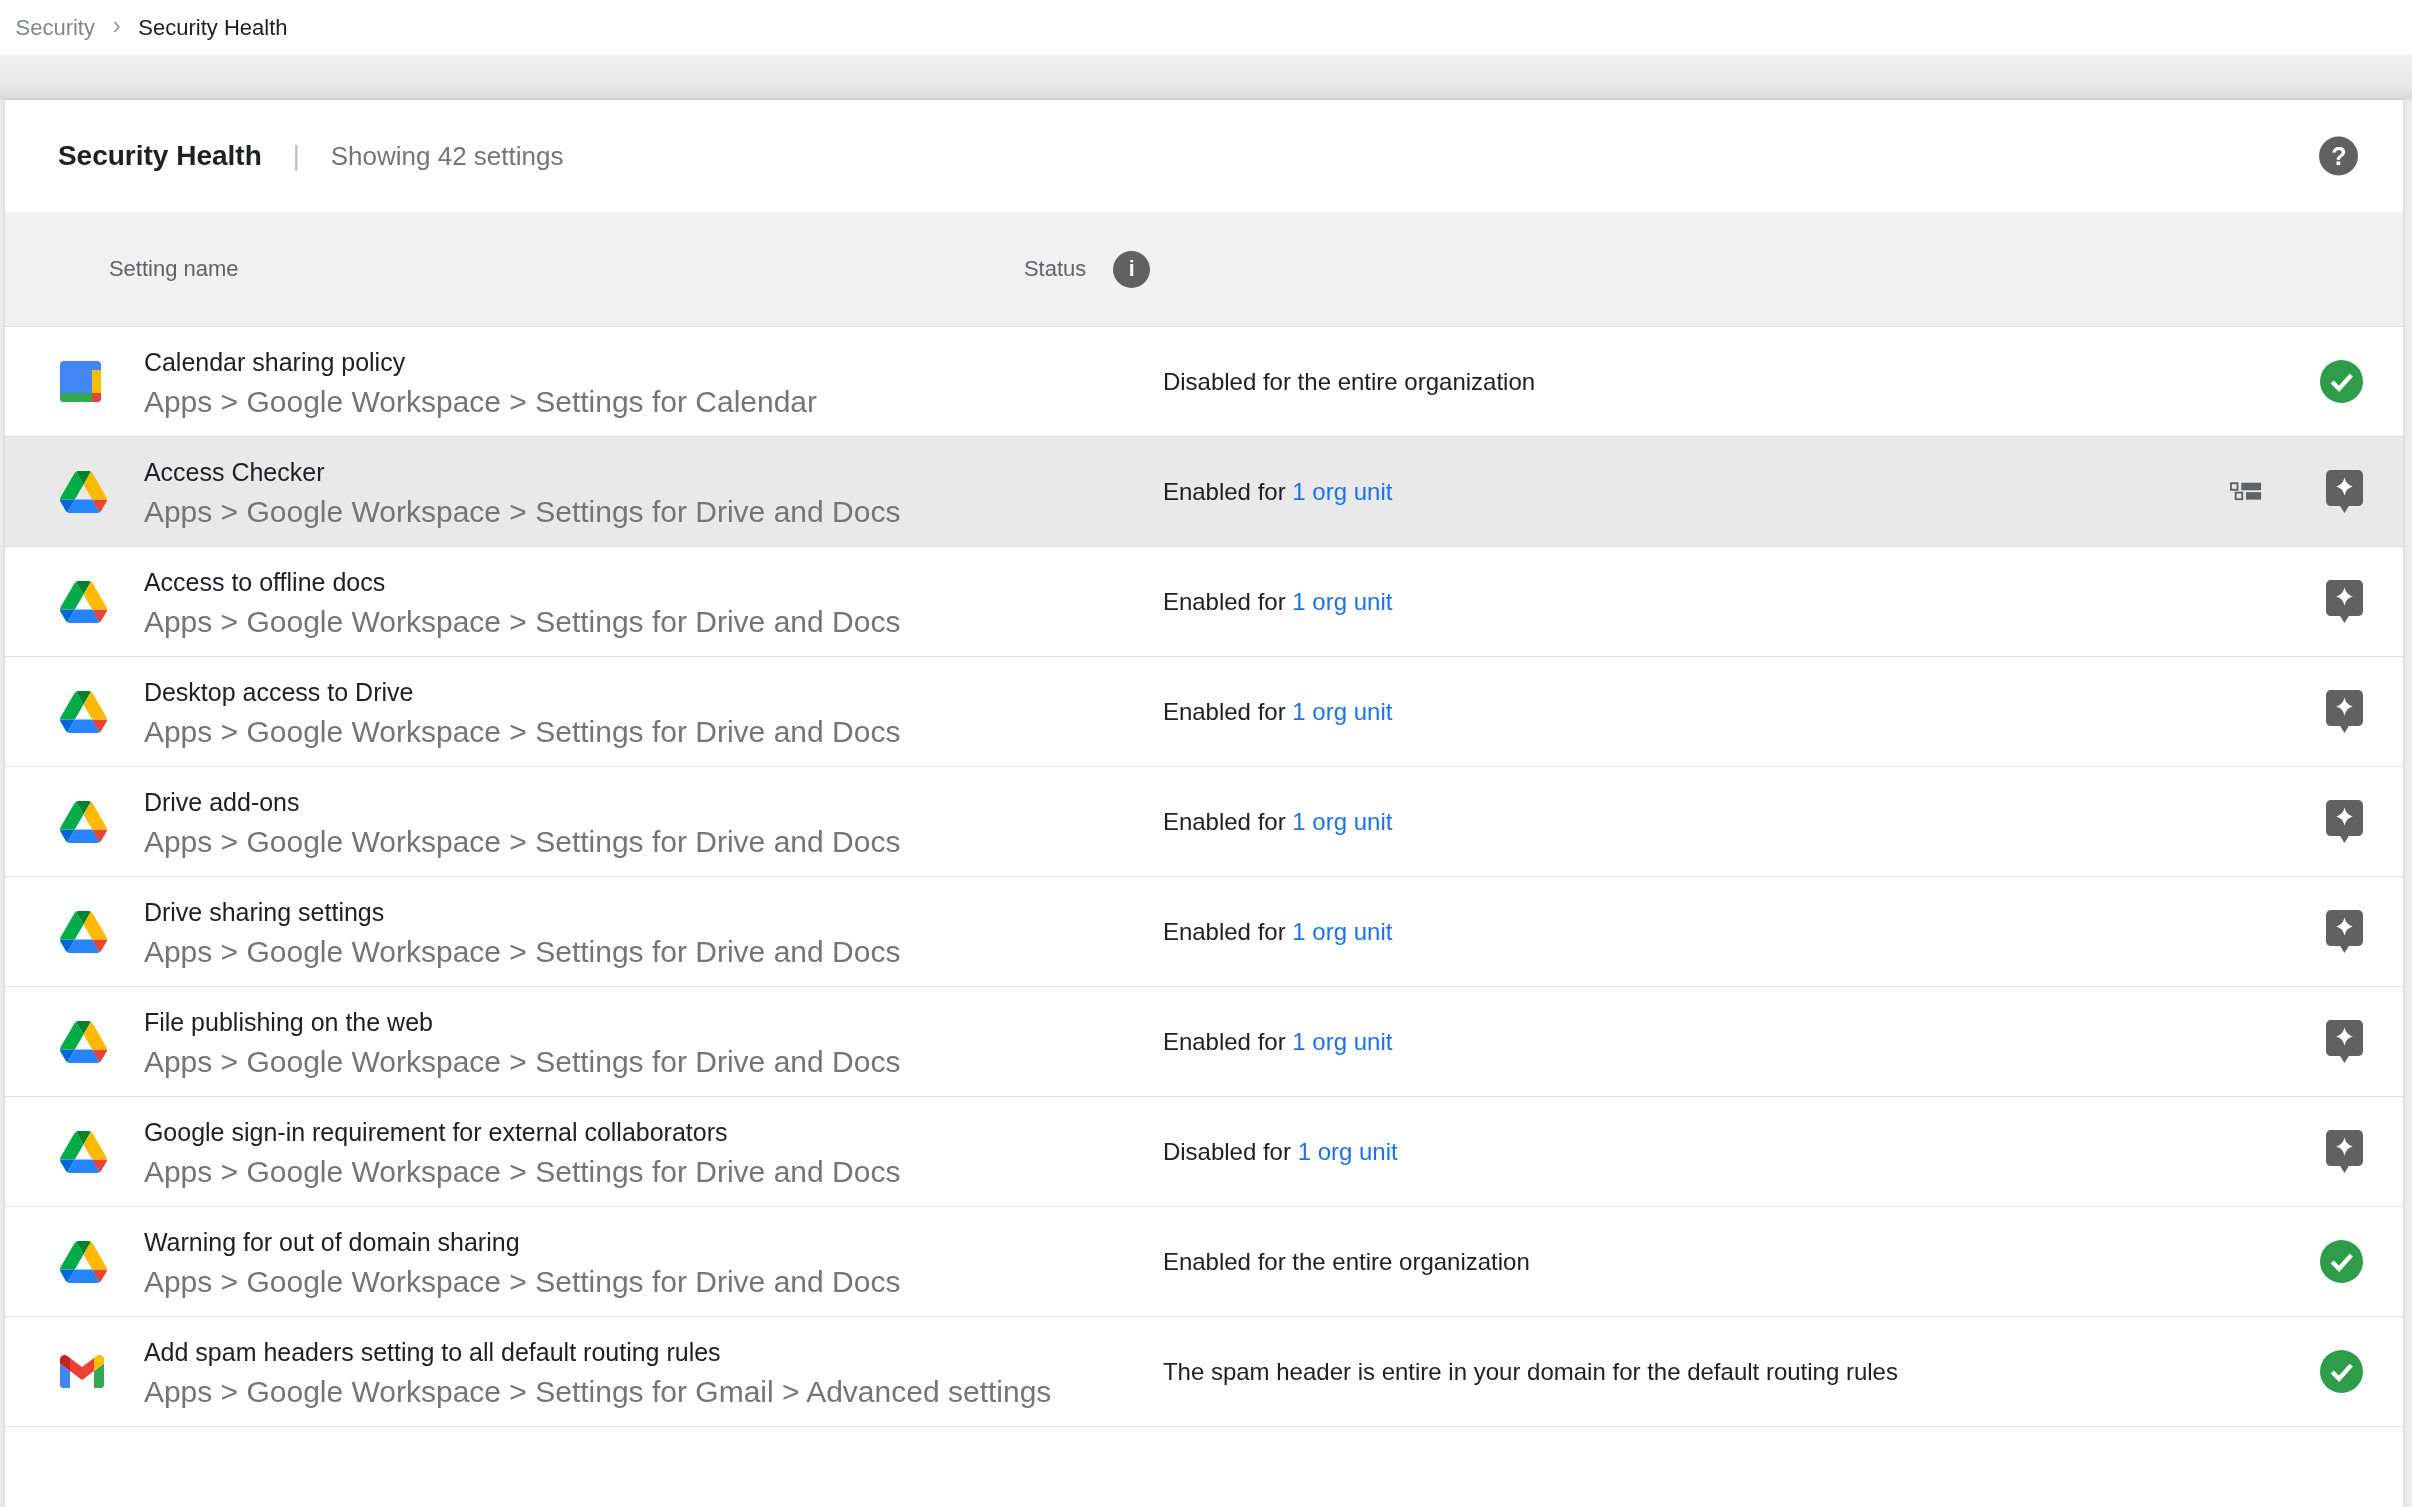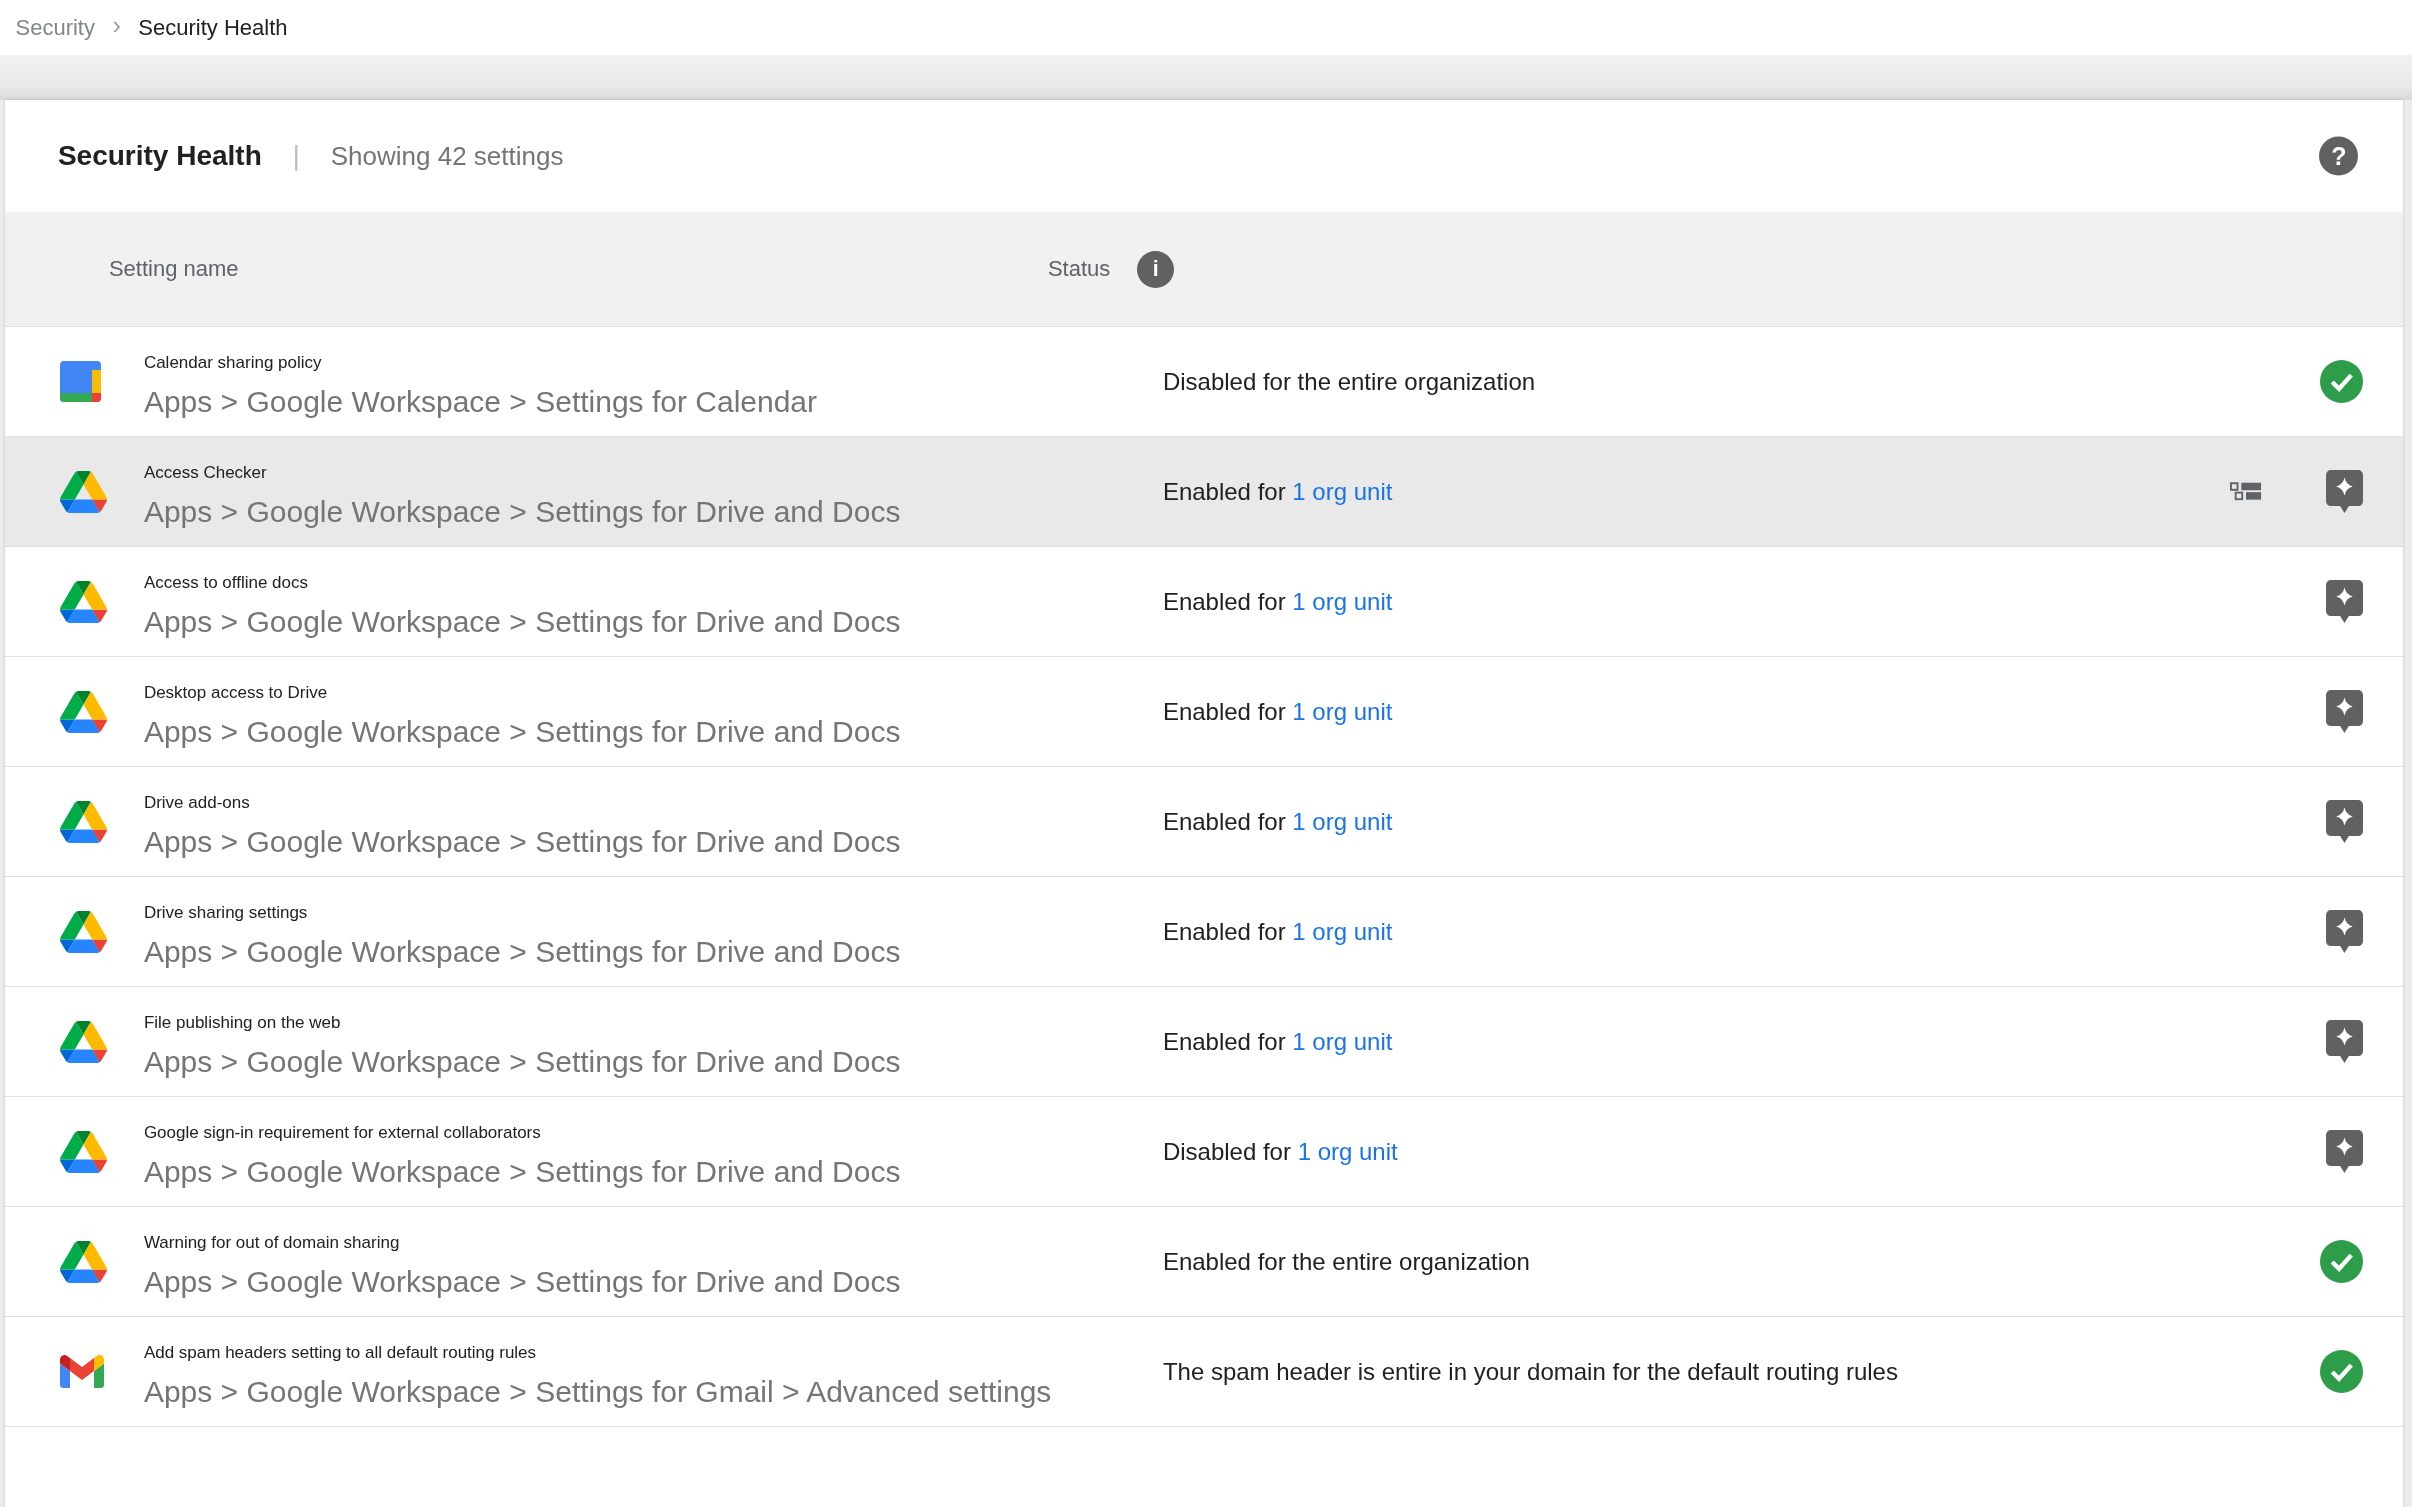--- a/index.html
+++ b/index.html
@@ -36,21 +36,21 @@
   .filter-row { height:115px; background:#f1f1f1; display:flex; align-items:center;
     padding-left:54px; position:relative; }
   .filter-icon { width:30px; height:21.3px; flex:0 0 auto; }
   .filter-label { font-size:25px; color:#6b6b6b; margin-left:30px; cursor:pointer; }
   .filter-divider { position:absolute; left:0; bottom:0; width:392px; height:1px;
     background:#cfcfcf; }
 
   .table-header { height:115px; background:#f1f1f1; display:flex; align-items:center;
     border-bottom:1px solid #e0e0e0; }
   .th-name { width:1019px; padding-left:104px; font-size:22px; font-weight:500; color:#5f6368; }
-  .th-status { display:flex; align-items:center; font-size:22px; font-weight:500; color:#5f6368;margin-left:24px; }
+  .th-status { display:flex; align-items:center; font-size:22px; font-weight:500; color:#5f6368; }
   .info-icon { width:37px; height:37px; border-radius:50%; background:#616161; color:#fff;
     display:flex; align-items:center; justify-content:center; font-size:21.3px;
     font-weight:700; margin-left:27px; cursor:pointer; font-style:normal; }
 
   .rows { background:#fff; }
   .row { height:110px; display:flex; align-items:center; border-bottom:1px solid #e0e0e0;
     position:relative; background:#fff; cursor:pointer; }
   .row.highlighted { background:#e9e9e9; }
 
   .cell-icon { width:139px; padding-left:55px; flex:0 0 auto; display:flex; align-items:center; }
@@ -60,21 +60,21 @@
   .calendar-icon { width:41px; height:41px; position:relative; background:#4285f4;
     border-radius:3.9px; overflow:hidden; }
   .cal-right { position:absolute; top:21%; right:0; width:22%; height:58%; background:#fbbc04; }
   .cal-bottom { position:absolute; left:0; bottom:0; width:78%; height:22%; background:#34a853; }
   .cal-corner { position:absolute; right:0; bottom:0; width:22%; height:22%; background:#ea4335; }
   .cal-center { position:absolute; left:21%; top:21%; width:57%; height:58%; background:#fff;
     display:flex; align-items:center; justify-content:center; color:#4285f4;
     font-size:17.5px; font-weight:700;margin-left:46px; }
 
   .cell-name { width:1019px; flex:0 0 auto; display:flex; flex-direction:column; }
-  .row-name { font-size:17px; color:#202124; line-height:33px; margin-bottom:6.8px; }
+  .row-name { font-size:25px; color:#202124; line-height:33px; margin-bottom:6.8px; }
   .row-path { font-size:30px; color:#757575; line-height:31px; }
 
   .cell-status { flex:1 1 auto; font-size:24px; color:#202124; }
   .status-link { color:#1a73e8; text-decoration:none; cursor:pointer; }
 
   .cell-actions { flex:0 0 auto; display:flex; align-items:center; padding-right:40px; }
   .org-list-icon { margin-right:64px; display:flex; cursor:pointer; }
   .status-ok, .status-badge { display:flex; }
 </style>
 </head>

